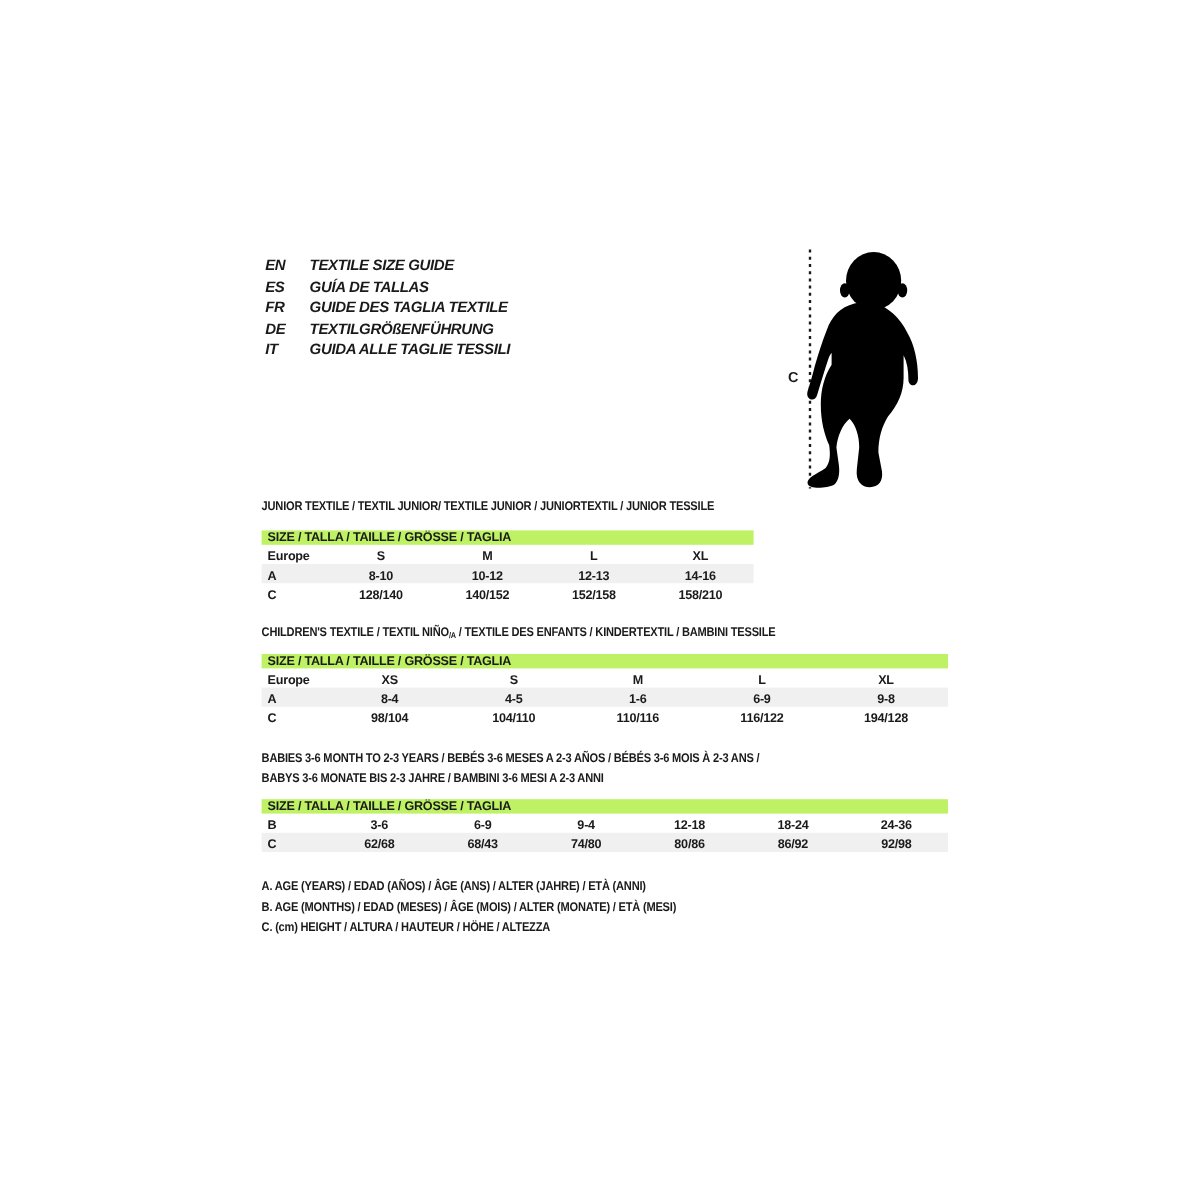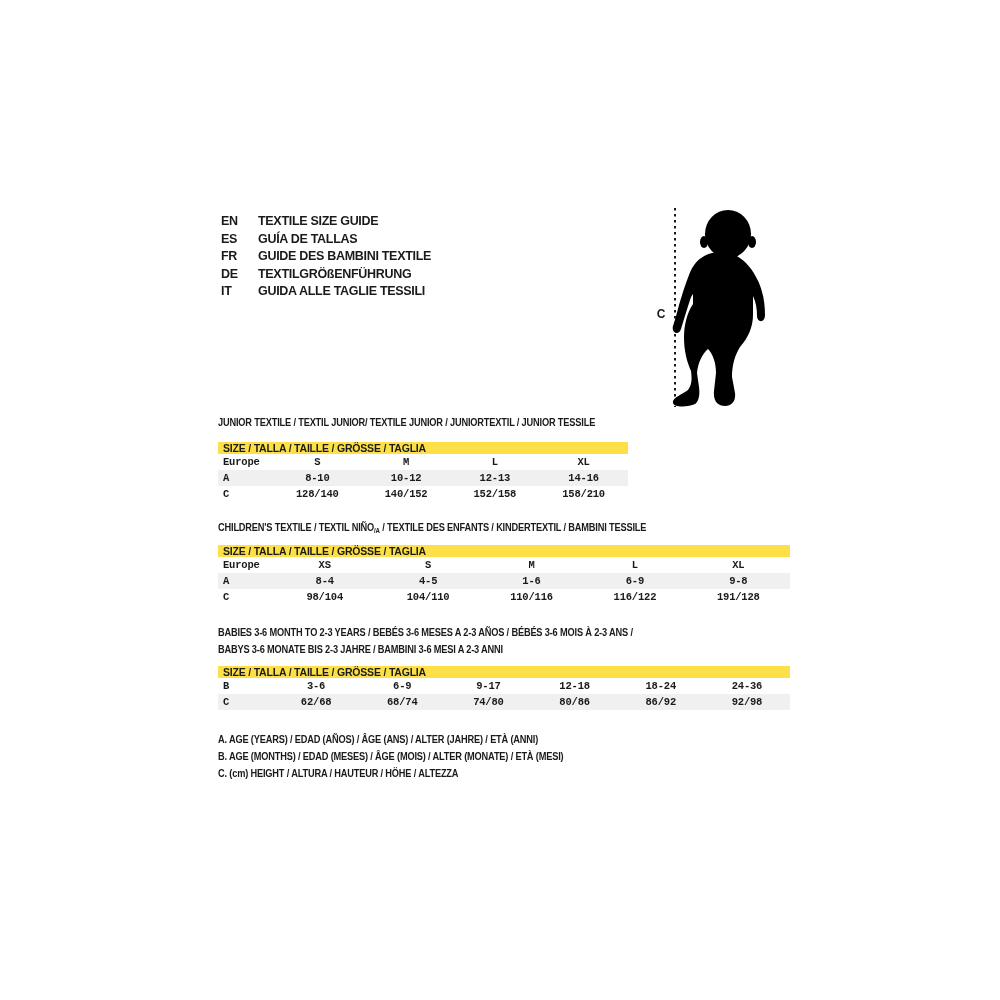--- a/index.html
+++ b/index.html
@@ -3,41 +3,41 @@
 <meta charset="utf-8">
 <style>
   html,body{margin:0;padding:0;background:#ffffff;}
   body{width:1000px;height:1000px;position:relative;overflow:hidden;
        font-family:"Liberation Sans",sans-serif;color:#1a1a1a;}
   .canvas{position:absolute;left:0;top:0;width:1000px;height:1000px;background:#fff;}
 
   
   .lang-block{position:absolute;left:221px;top:213px;font-weight:bold;
               font-size:12.5px;line-height:17.5px;letter-spacing:-0.3px;white-space:nowrap;}
-  .lang-row{display:flex;}
+  .lang-row{display:flex;font-style:italic;}
   .lang-code{width:37px;flex:0 0 37px;}
 
   
   .figure-svg{position:absolute;left:650px;top:196px;width:140px;height:220px;}
   .c-label{position:absolute;left:653px;top:307px;width:16px;text-align:center;
            font-weight:bold;font-size:12px;}
 
   
   .section-heading{position:absolute;left:218px;font-weight:bold;font-size:10.5px;
                    letter-spacing:-0.2px;white-space:nowrap;line-height:13px;
                    transform:scaleX(0.88);transform-origin:left center;}
   .section-heading .subsize{font-size:7px;vertical-align:-2px;}
   .heading-2line{line-height:16.5px;}
 
   
   .size-table{position:absolute;left:218px;font-weight:bold;font-size:10.5px;
               letter-spacing:-0.2px;}
-  .t-bar{height:12px;background:#fde047;line-height:12px;padding-left:5px;
+  .t-bar{height:12px;background:#bef264;line-height:12px;padding-left:5px;
          white-space:nowrap;overflow:hidden;}
-  .t-row{display:flex;height:16px;align-items:center;font-family:Liberation Mono, monospace;}
+  .t-row{display:flex;height:16px;align-items:flex-end;}
   .t-row.stripe{background:#f0f0f0;}
   .t-label{flex:0 0 50px;padding-left:5px;}
   .t-cell{flex:1;text-align:center;}
   .w-junior{width:410px;}
   .w-wide{width:572px;}
 
   
   .notes{position:absolute;left:218px;top:731px;font-weight:bold;font-size:10.5px;
          letter-spacing:-0.2px;line-height:17.2px;white-space:nowrap;
          transform:scaleX(0.88);transform-origin:left top;}
@@ -51,21 +51,21 @@
     <div class="lang-row">
       <span class="lang-code">EN</span>
       <span class="lang-label">TEXTILE SIZE GUIDE</span>
     </div>
     <div class="lang-row">
       <span class="lang-code">ES</span>
       <span class="lang-label">GUÍA DE TALLAS</span>
     </div>
     <div class="lang-row">
       <span class="lang-code">FR</span>
-      <span class="lang-label">GUIDE DES BAMBINI TEXTILE</span>
+      <span class="lang-label">GUIDE DES TAGLIA TEXTILE</span>
     </div>
     <div class="lang-row">
       <span class="lang-code">DE</span>
       <span class="lang-label">TEXTILGRÖßENFÜHRUNG</span>
     </div>
     <div class="lang-row">
       <span class="lang-code">IT</span>
       <span class="lang-label">GUIDA ALLE TAGLIE TESSILI</span>
     </div>
   </div>
@@ -155,43 +155,43 @@
       <span class="t-cell">1-6</span>
       <span class="t-cell">6-9</span>
       <span class="t-cell">9-8</span>
     </div>
     <div class="t-row">
       <span class="t-label">C</span>
       <span class="t-cell">98/104</span>
       <span class="t-cell">104/110</span>
       <span class="t-cell">110/116</span>
       <span class="t-cell">116/122</span>
-      <span class="t-cell">191/128</span>
+      <span class="t-cell">194/128</span>
     </div>
   </div>
 
   <div class="section-heading heading-2line" style="top:624px;">
     <div>BABIES 3-6 MONTH TO 2-3 YEARS / BEBÉS 3-6 MESES A 2-3 AÑOS / BÉBÉS 3-6 MOIS À 2-3 ANS /</div>
     <div>BABYS 3-6 MONATE BIS 2-3 JAHRE / BAMBINI 3-6 MESI A 2-3 ANNI</div>
   </div>
   <div class="size-table w-wide" style="top:666px;">
     <div class="t-bar">SIZE / TALLA / TAILLE / GRÖSSE / TAGLIA</div>
     <div class="t-row">
       <span class="t-label">B</span>
       <span class="t-cell">3-6</span>
       <span class="t-cell">6-9</span>
-      <span class="t-cell">9-17</span>
+      <span class="t-cell">9-4</span>
       <span class="t-cell">12-18</span>
       <span class="t-cell">18-24</span>
       <span class="t-cell">24-36</span>
     </div>
     <div class="t-row stripe">
       <span class="t-label">C</span>
       <span class="t-cell">62/68</span>
-      <span class="t-cell">68/74</span>
+      <span class="t-cell">68/43</span>
       <span class="t-cell">74/80</span>
       <span class="t-cell">80/86</span>
       <span class="t-cell">86/92</span>
       <span class="t-cell">92/98</span>
     </div>
   </div>
 
   <div class="notes">
     <div>A. AGE (YEARS) / EDAD (AÑOS) / ÂGE (ANS) / ALTER (JAHRE) / ETÀ (ANNI)</div>
     <div>B. AGE (MONTHS) / EDAD (MESES) / ÂGE (MOIS) / ALTER (MONATE) / ETÀ (MESI)</div>

